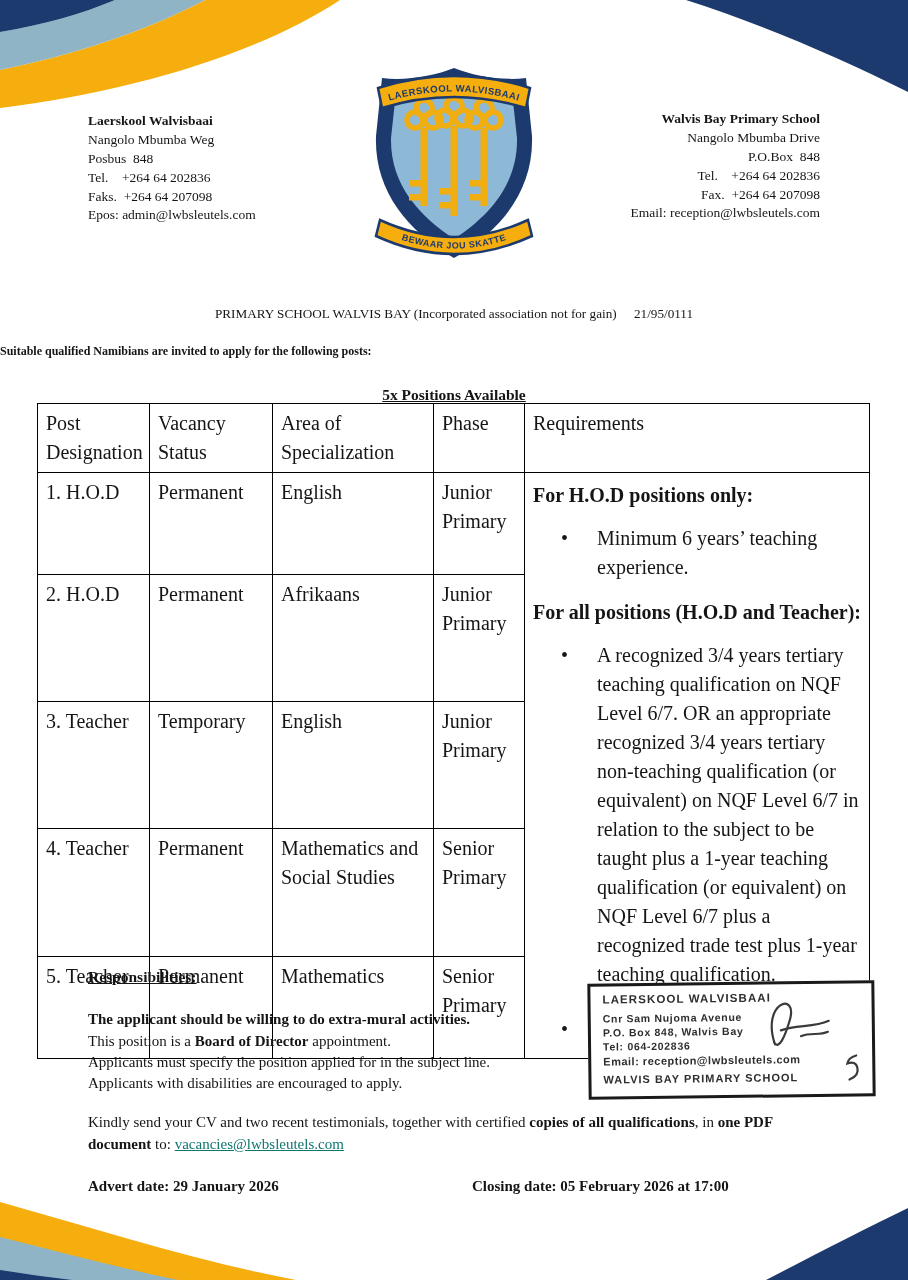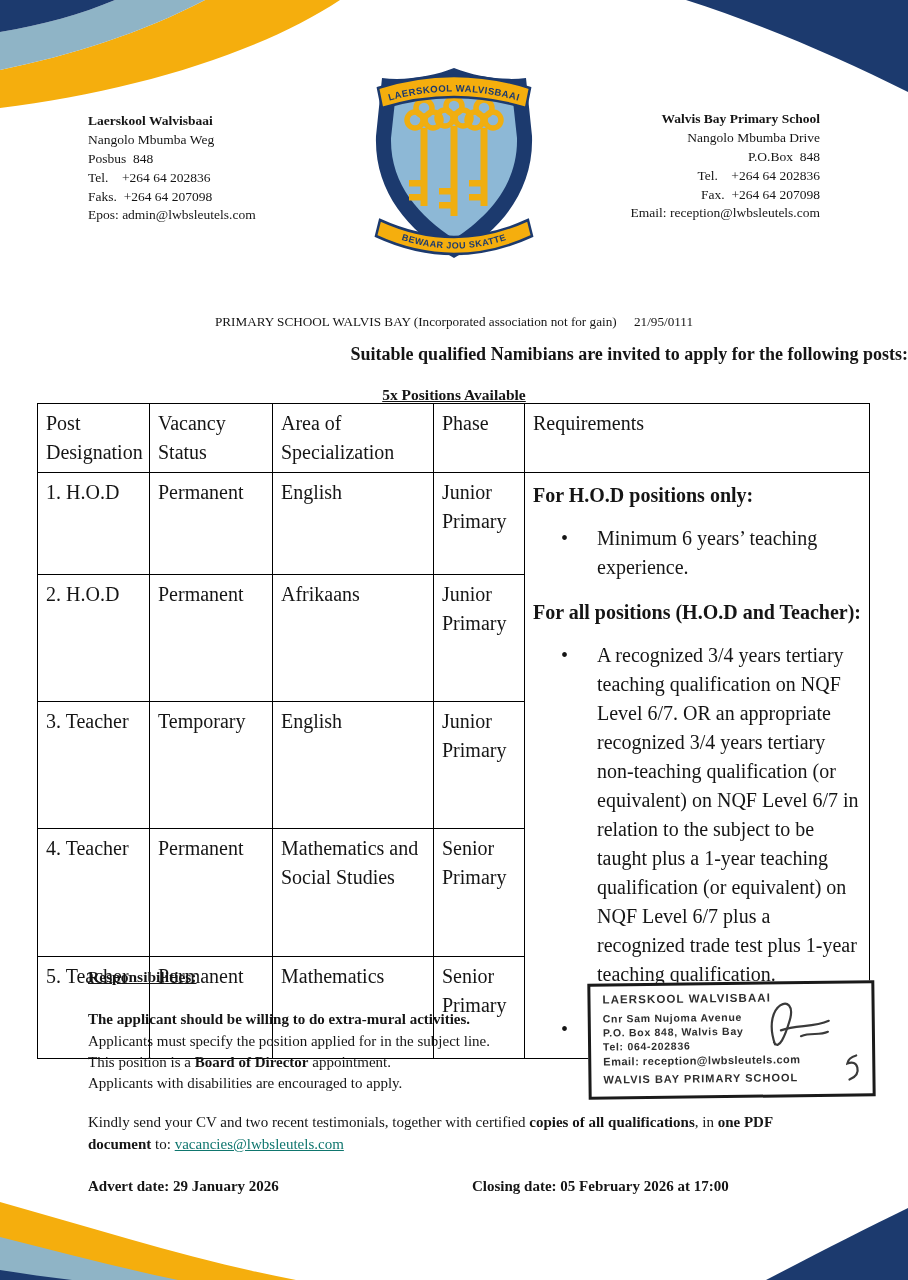--- a/index.html
+++ b/index.html
@@ -14,23 +14,23 @@
   .corner.tr { top:0; right:0; width:222px; height:95px; }
   .corner.bl { bottom:0; left:0; width:300px; height:92px; }
   .corner.br { bottom:0; right:0; width:142px; height:72px; }
   
   .header-left { position:absolute; left:88px; top:112px; font-size:13.5px; line-height:1.4; }
   .header-right { position:absolute; right:88px; top:110px; text-align:right; font-size:13.5px; line-height:1.4; }
   .addr-line { white-space:pre-wrap; }
   .addr-name { font-weight:bold; }
   .crest { position:absolute; left:50%; transform:translateX(-50%); top:56px; width:208px; height:220px; }
   
-  .reg-line { position:absolute; top:314px; left:0; width:100%; text-align:center; font-size:13.2px; }
+  .reg-line { position:absolute; top:306px; left:0; width:100%; text-align:center; font-size:13.2px; }
   .reg-line .reg-num { margin-left:14px; }
-  .intro-line { position:absolute; top:344px; left:0; width:100%; text-align:right; font-size:18px; font-weight:bold; }
+  .intro-line { position:absolute; top:344px; left:0; width:100%; text-align:left; font-size:12px; font-weight:bold; }
   .pos-title { position:absolute; top:386px; left:0; width:100%; text-align:center; font-size:15.5px; font-weight:bold; }
   .pos-title span { text-decoration:underline; }
   
   .table-wrap { position:absolute; top:403px; left:37px; width:832px; }
   table { border-collapse:collapse; width:100%; table-layout:fixed; font-size:20px; }
   th, td { border:1.8px solid #000; vertical-align:top; text-align:left; padding:5px 8px; font-weight:normal; line-height:1.45; }
   tr.tr-head { height:55px; }
   tr.tr-a { height:84px; }
   tr.tr-b { height:105px; }
   tr.tr-c { height:106px; }
@@ -217,22 +217,22 @@
           <td>Mathematics</td>
           <td>Senior Primary</td>
         </tr>
       </tbody>
     </table>
   </div>
 
   <div class="resp">
     <div class="resp-title">Responsibilities:</div>
     <div class="b">The applicant should be willing to do extra-mural activities.</div>
+    <div><span>This position is a </span><span class="b">Board of Director</span><span> appointment.</span></div>
     <div>Applicants must specify the position applied for in the subject line.</div>
-    <div><span>This position is a </span><span class="b">Board of Director</span><span> appointment.</span></div>
     <div>Applicants with disabilities are encouraged to apply.</div>
   </div>
 
   <div class="stamp">
     <div class="stamp-l1">LAERSKOOL WALVISBAAI</div>
     <div class="stamp-l2">Cnr Sam Nujoma Avenue</div>
     <div class="stamp-l3">P.O. Box 848, Walvis Bay</div>
     <div class="stamp-l4">Tel: 064-202836</div>
     <div class="stamp-l5">Email: reception@lwbsleutels.com</div>
     <div class="stamp-l6">WALVIS BAY PRIMARY SCHOOL</div>

